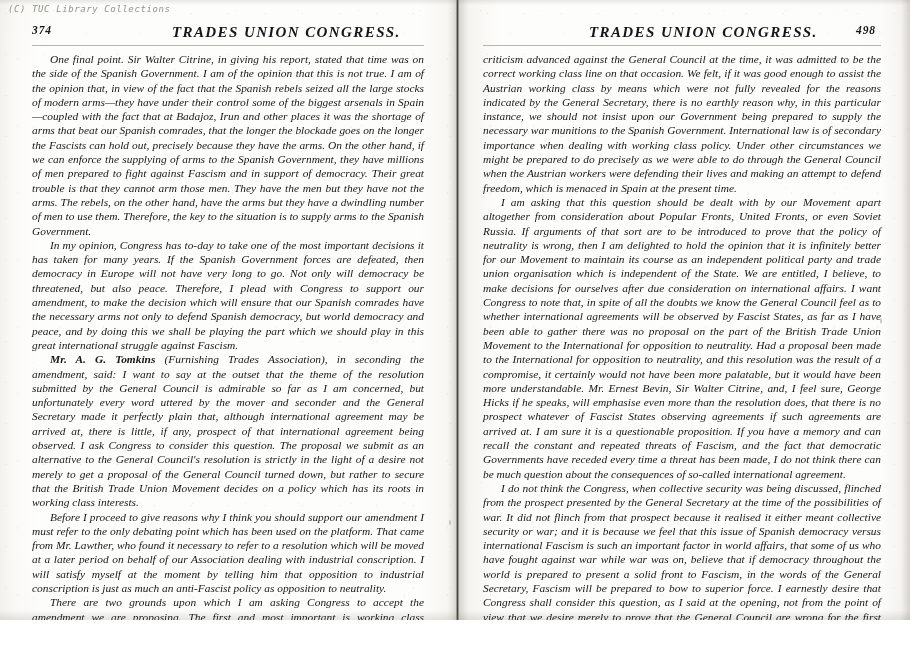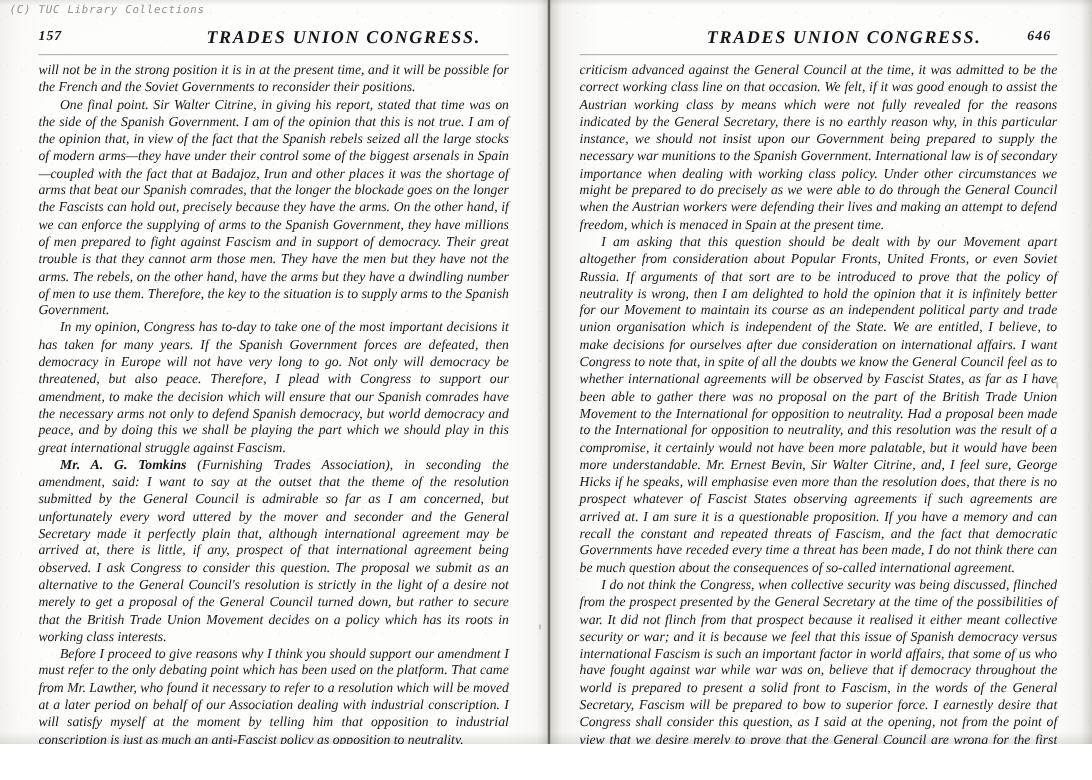--- a/index.html
+++ b/index.html
@@ -164,38 +164,37 @@
   <div class="gutter-soft"></div>
   <div class="gutter"></div>
   <div class="edge-top"></div>
   <div class="edge-bottom"></div>
   <div class="edge-right"></div>
 
   <div class="watermark">(C) TUC Library Collections</div>
 
   <div class="page-panel" id="left-page">
     <div class="running-head">
-      <span class="folio">157</span>
+      <span class="folio">374</span>
       <span class="head-title">TRADES UNION CONGRESS.</span>
     </div>
     <div class="head-rule"></div>
     <div class="col" id="left-col">
-        <p class="noindent">will not be in the strong position it is in at the present time, and it will be possible for the French and the Soviet Governments to reconsider their positions.</p>
         <p>One final point. Sir Walter Citrine, in giving his report, stated that time was on the side of the Spanish Government. I am of the opinion that this is not true. I am of the opinion that, in view of the fact that the Spanish rebels seized all the large stocks of modern arms—they have under their control some of the biggest arsenals in Spain—coupled with the fact that at Badajoz, Irun and other places it was the shortage of arms that beat our Spanish comrades, that the longer the blockade goes on the longer the Fascists can hold out, precisely because they have the arms. On the other hand, if we can enforce the supplying of arms to the Spanish Government, they have millions of men prepared to fight against Fascism and in support of democracy. Their great trouble is that they cannot arm those men. They have the men but they have not the arms. The rebels, on the other hand, have the arms but they have a dwindling number of men to use them. Therefore, the key to the situation is to supply arms to the Spanish Government.</p>
         <p>In my opinion, Congress has to-day to take one of the most important decisions it has taken for many years. If the Spanish Government forces are defeated, then democracy in Europe will not have very long to go. Not only will democracy be threatened, but also peace. Therefore, I plead with Congress to support our amendment, to make the decision which will ensure that our Spanish comrades have the necessary arms not only to defend Spanish democracy, but world democracy and peace, and by doing this we shall be playing the part which we should play in this great international struggle against Fascism.</p>
         <p><span class="speaker">Mr. A. G. Tomkins</span> (Furnishing Trades Association), in seconding the amendment, said: I want to say at the outset that the theme of the resolution submitted by the General Council is admirable so far as I am concerned, but unfortunately every word uttered by the mover and seconder and the General Secretary made it perfectly plain that, although international agreement may be arrived at, there is little, if any, prospect of that international agreement being observed. I ask Congress to consider this question. The proposal we submit as an alternative to the General Council's resolution is strictly in the light of a desire not merely to get a proposal of the General Council turned down, but rather to secure that the British Trade Union Movement decides on a policy which has its roots in working class interests.</p>
         <p>Before I proceed to give reasons why I think you should support our amendment I must refer to the only debating point which has been used on the platform. That came from Mr. Lawther, who found it necessary to refer to a resolution which will be moved at a later period on behalf of our Association dealing with industrial conscription. I will satisfy myself at the moment by telling him that opposition to industrial conscription is just as much an anti-Fascist policy as opposition to neutrality.</p>
         <p>There are two grounds upon which I am asking Congress to accept the amendment we are proposing. The first and most important is working class solidarity. Those delegates who were in attendance at the Congress and had the opportunity of listening to Sir Walter Citrine's statement on the efforts made by the General Council to assist the Austrian workers, will appreciate it was necessary at that time to intervene on behalf of the working classes. The Congress endorsed it, and, in spite of ridiculous</p>
       </div>
   </div>
 
   <div class="page-panel" id="right-page">
     <div class="running-head">
       <span class="head-title">TRADES UNION CONGRESS.</span>
-      <span class="folio">646</span>
+      <span class="folio">498</span>
     </div>
     <div class="head-rule"></div>
     <div class="col" id="right-col">
         <p class="noindent">criticism advanced against the General Council at the time, it was admitted to be the correct working class line on that occasion. We felt, if it was good enough to assist the Austrian working class by means which were not fully revealed for the reasons indicated by the General Secretary, there is no earthly reason why, in this particular instance, we should not insist upon our Government being prepared to supply the necessary war munitions to the Spanish Government. International law is of secondary importance when dealing with working class policy. Under other circumstances we might be prepared to do precisely as we were able to do through the General Council when the Austrian workers were defending their lives and making an attempt to defend freedom, which is menaced in Spain at the present time.</p>
         <p>I am asking that this question should be dealt with by our Movement apart altogether from consideration about Popular Fronts, United Fronts, or even Soviet Russia. If arguments of that sort are to be introduced to prove that the policy of neutrality is wrong, then I am delighted to hold the opinion that it is infinitely better for our Movement to maintain its course as an independent political party and trade union organisation which is independent of the State. We are entitled, I believe, to make decisions for ourselves after due consideration on international affairs. I want Congress to note that, in spite of all the doubts we know the General Council feel as to whether international agreements will be observed by Fascist States, as far as I have been able to gather there was no proposal on the part of the British Trade Union Movement to the International for opposition to neutrality. Had a proposal been made to the International for opposition to neutrality, and this resolution was the result of a compromise, it certainly would not have been more palatable, but it would have been more understandable. Mr. Ernest Bevin, Sir Walter Citrine, and, I feel sure, George Hicks if he speaks, will emphasise even more than the resolution does, that there is no prospect whatever of Fascist States observing agreements if such agreements are arrived at. I am sure it is a questionable proposition. If you have a memory and can recall the constant and repeated threats of Fascism, and the fact that democratic Governments have receded every time a threat has been made, I do not think there can be much question about the consequences of so-called international agreement.</p>
         <p>I do not think the Congress, when collective security was being discussed, flinched from the prospect presented by the General Secretary at the time of the possibilities of war. It did not flinch from that prospect because it realised it either meant collective security or war; and it is because we feel that this issue of Spanish democracy versus international Fascism is such an important factor in world affairs, that some of us who have fought against war while war was on, believe that if democracy throughout the world is prepared to present a solid front to Fascism, in the words of the General Secretary, Fascism will be prepared to bow to superior force. I earnestly desire that Congress shall consider this question, as I said at the opening, not from the point of view that we desire merely to prove that the General Council are wrong for the first time in their history, but because we believe the doubts they themselves have expressed should be interpreted in definite language by a pronouncement on the part of Congress in favour of opposition to neutrality.</p>
       </div>
   </div>
 
   <div class="noise"></div>

